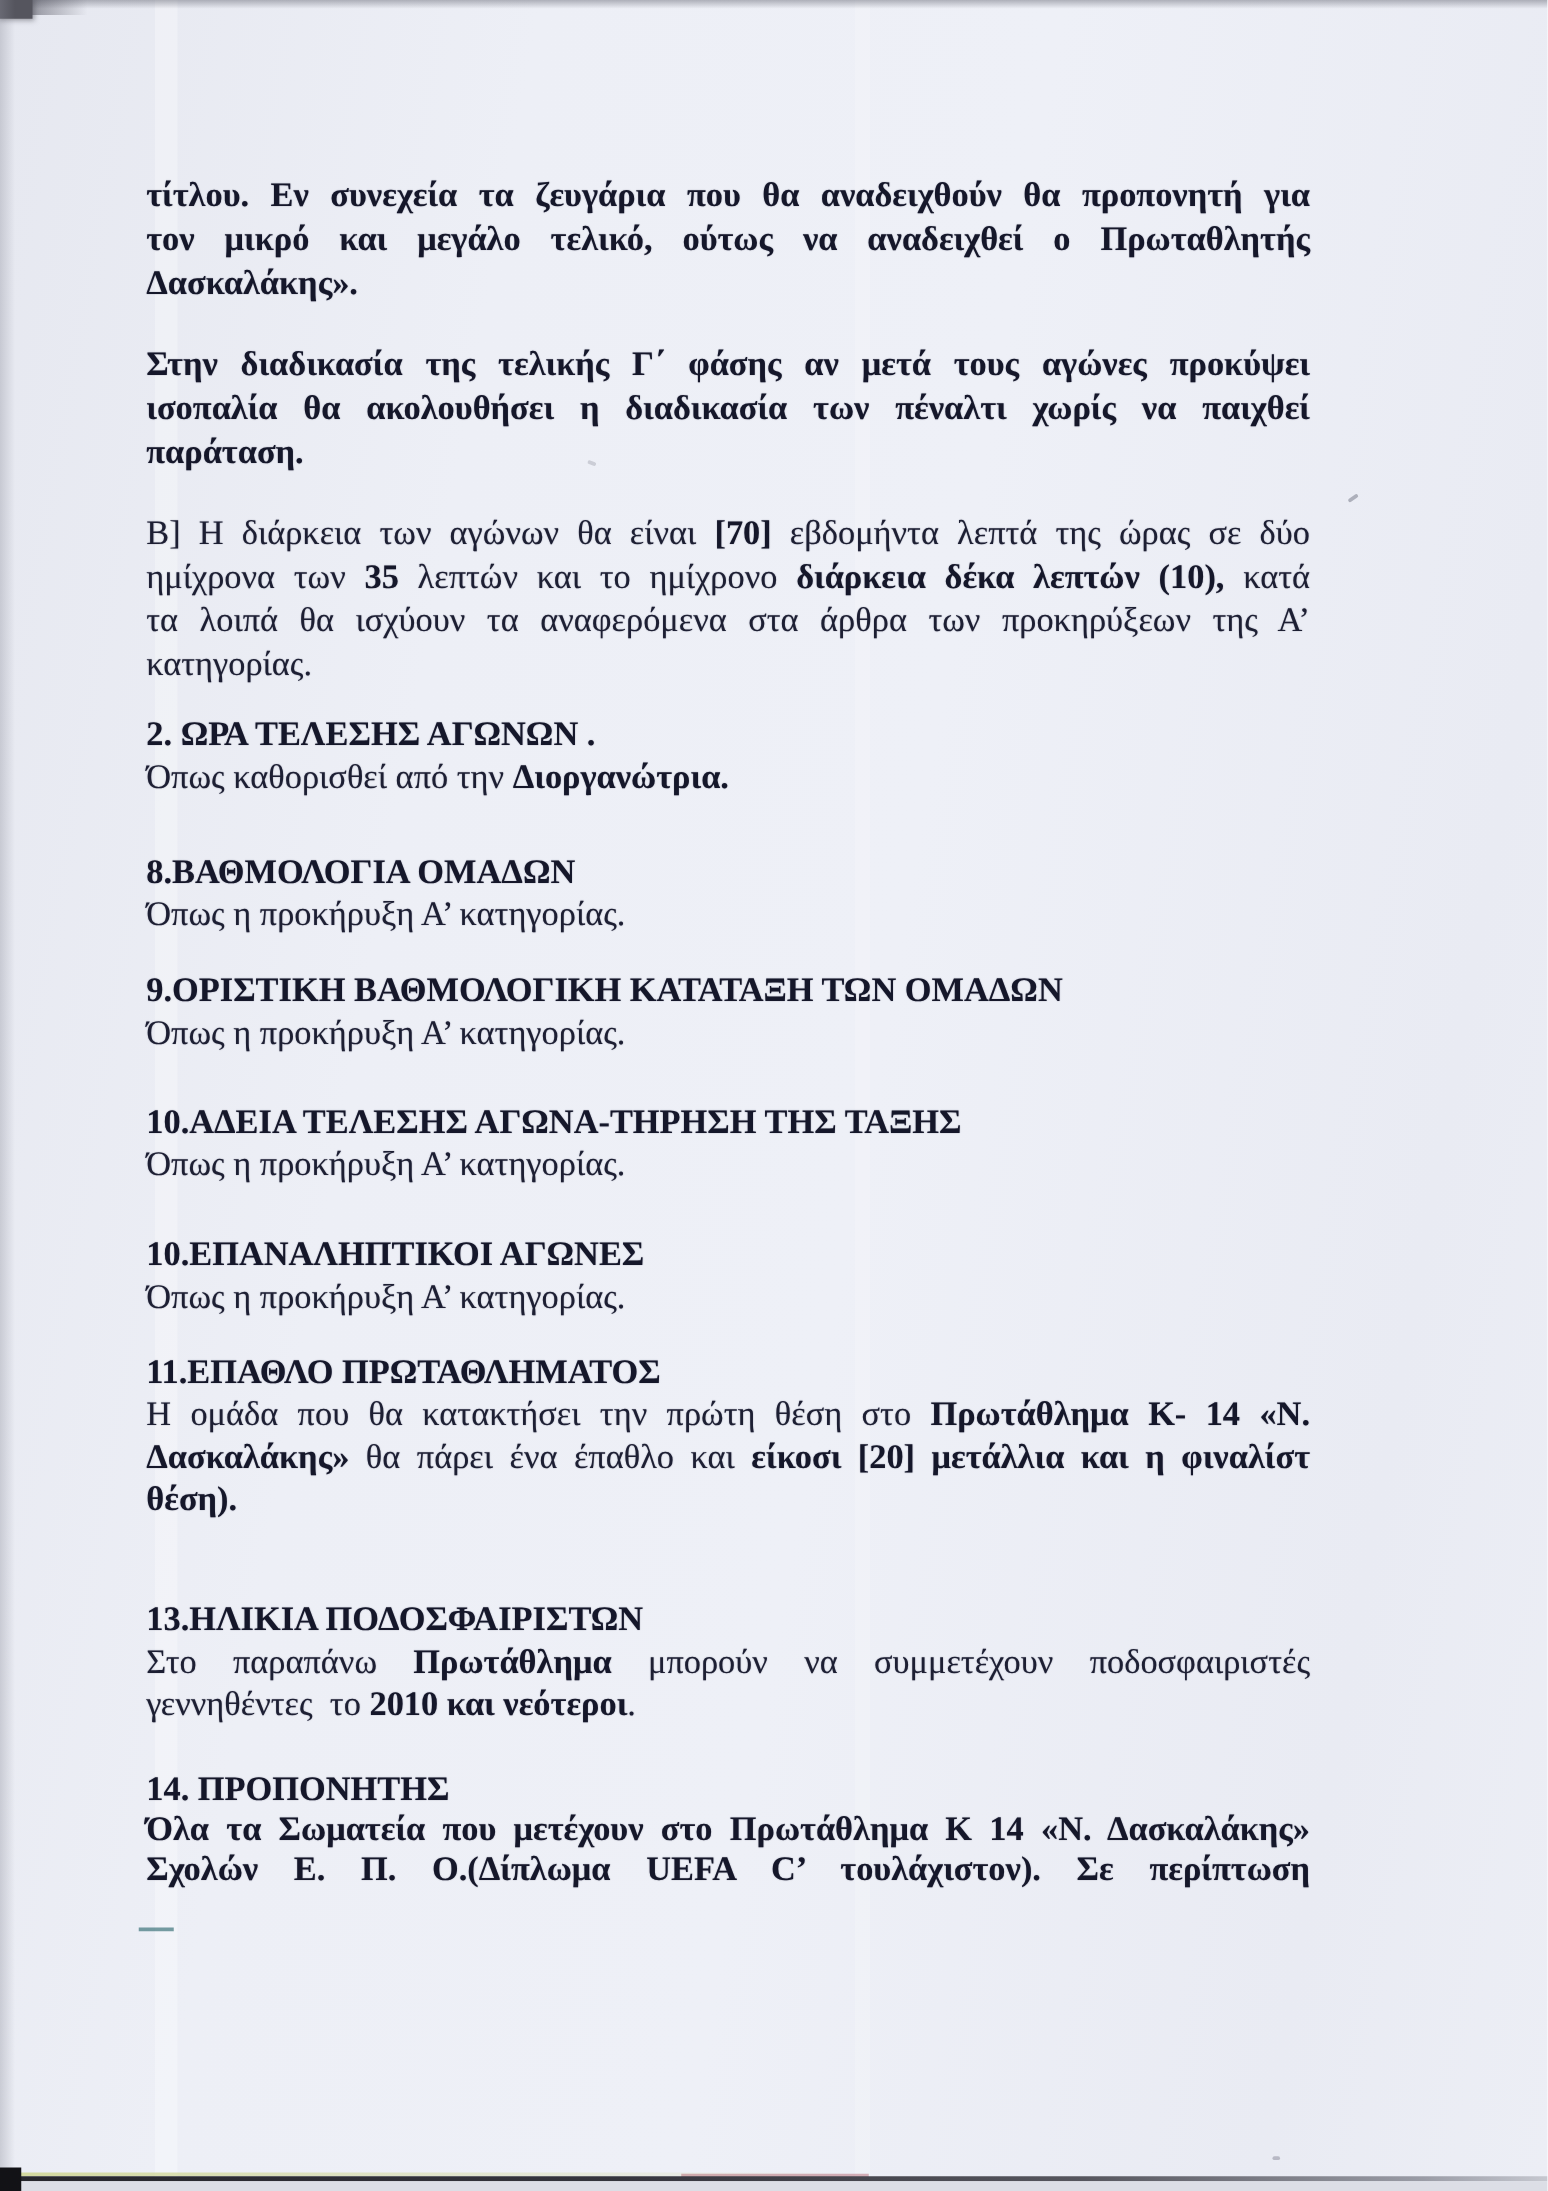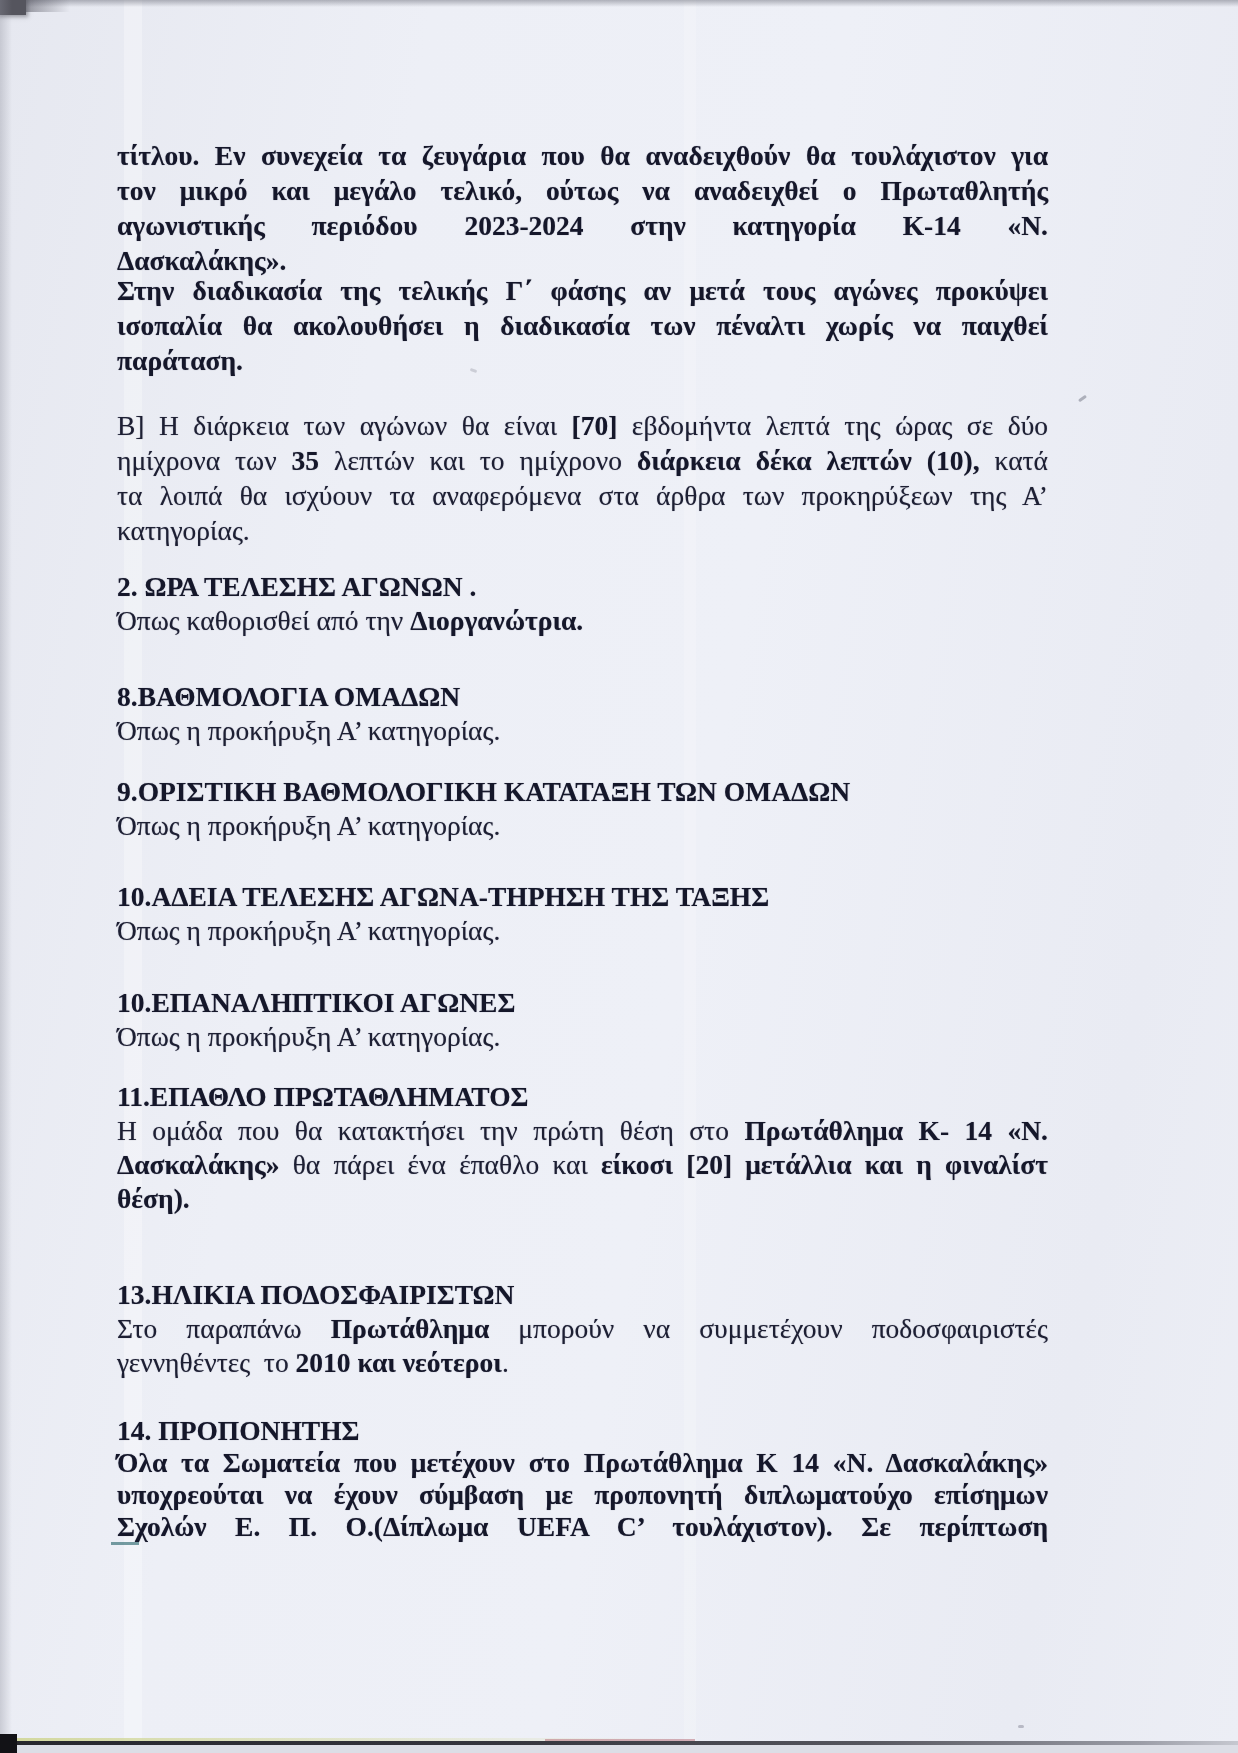--- a/index.html
+++ b/index.html
@@ -52,23 +52,22 @@
 </style>
 </head>
 <body>
 
 <div class="page">
   <div class="streak s1"></div>
   <div class="streak s2"></div>
 
   <div class="text-column">
       <div class="block" style="top: 138px; line-height: 35px;">
-        <div class="line just" style="height: 35px;"><span class="b">τίτλου. Εν συνεχεία τα ζευγάρια που θα αναδειχθούν θα τουλάχιστον για</span></div>
+        <div class="line just" style="height: 35px;"><span class="b">τίτλου. Εν συνεχεία τα ζευγάρια που θα αναδειχθούν θα προπονητή για</span></div>
         <div class="line just" style="height: 35px;"><span class="b">τον μικρό και μεγάλο τελικό, ούτως να αναδειχθεί ο Πρωταθλητής</span></div>
-        <div class="line just" style="height: 35px;"><span class="b">αγωνιστικής περιόδου 2023-2024 στην κατηγορία Κ-14 «Ν.</span></div>
         <div class="line" style="height: 35px;"><span class="b">Δασκαλάκης».</span></div>
       </div>
       <div class="block" style="top: 273px; line-height: 35px;">
         <div class="line just" style="height: 35px;"><span class="b">Στην διαδικασία της τελικής Γ΄ φάσης αν μετά τους αγώνες προκύψει</span></div>
         <div class="line just" style="height: 35px;"><span class="b">ισοπαλία θα ακολουθήσει η διαδικασία των πέναλτι χωρίς να παιχθεί</span></div>
         <div class="line" style="height: 35px;"><span class="b">παράταση.</span></div>
       </div>
       <div class="block" style="top: 408px; line-height: 35px;">
         <div class="line just" style="height: 35px;"><span>Β] Η διάρκεια των αγώνων θα είναι </span><span class="b">[70]</span><span> εβδομήντα λεπτά της ώρας σε δύο</span></div>
         <div class="line just" style="height: 35px;"><span>ημίχρονα των </span><span class="b">35</span><span> λεπτών και το ημίχρονο </span><span class="b">διάρκεια δέκα λεπτών (10),</span><span> κατά</span></div>
@@ -102,21 +101,20 @@
         <div class="line" style="height: 34px;"><span class="b">θέση).</span></div>
       </div>
       <div class="block" style="top: 1278px; line-height: 34px;">
         <div class="line" style="height: 34px;"><span class="b">13.ΗΛΙΚΙΑ ΠΟΔΟΣΦΑΙΡΙΣΤΩΝ</span></div>
         <div class="line just" style="height: 34px;"><span>Στο παραπάνω </span><span class="b">Πρωτάθλημα</span><span> μπορούν να συμμετέχουν ποδοσφαιριστές</span></div>
         <div class="line" style="height: 34px;"><span>γεννηθέντες&nbsp; το </span><span class="b">2010 και νεότεροι</span><span>.</span></div>
       </div>
       <div class="block" style="top: 1415px; line-height: 32px; font-family: Liberation Serif, serif;">
         <div class="line" style="height: 32px;"><span class="b">14. ΠΡΟΠΟΝΗΤΗΣ</span></div>
         <div class="line just" style="height: 32px;"><span class="b">Όλα τα Σωματεία που μετέχουν στο Πρωτάθλημα Κ 14 «Ν. Δασκαλάκης»</span></div>
-        <div class="line just" style="height: 32px;"><span class="b">υποχρεούται να έχουν σύμβαση με προπονητή διπλωματούχο επίσημων</span></div>
         <div class="line just" style="height: 32px;"><span class="b">Σχολών Ε. Π. Ο.(Δίπλωμα UEFA C’ τουλάχιστον). Σε περίπτωση</span></div>
       </div>
     </div>
 
   <div class="top-edge"></div>
   <div class="top-left-dark"></div>
   <div class="top-left-corner"></div>
   <div class="left-edge"></div>
 
   <div class="speck k1"></div>

